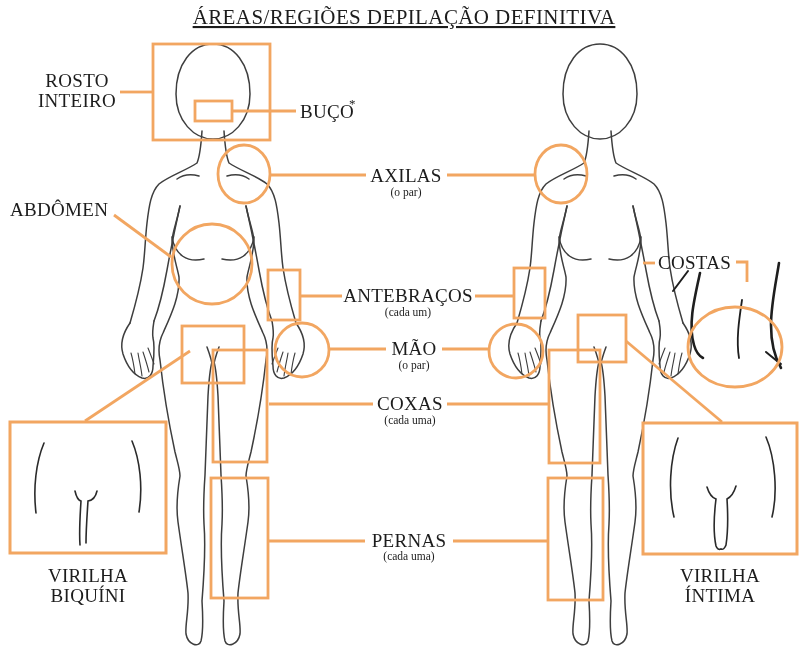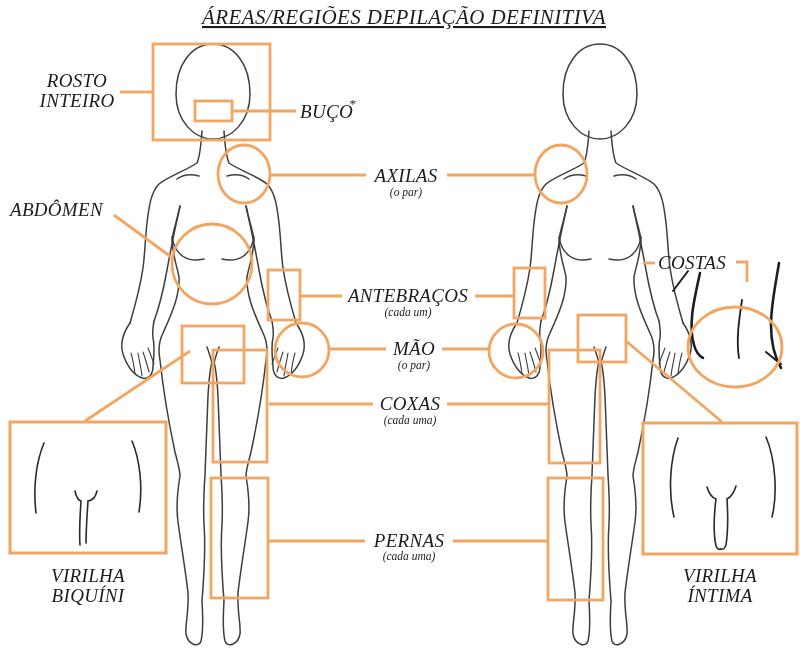--- a/index.html
+++ b/index.html
@@ -4,21 +4,20 @@
 <style>
   :root{
     --accent:#F2A661;
     --ink:#1C1C1C;
     --ink-line:#3E3E3E;
   }
   html,body{margin:0;padding:0;background:#ffffff;}
   .stage{
     width:800px;height:668px;background:#ffffff;position:relative;overflow:hidden;
     font-family:"Liberation Serif","DejaVu Serif",serif;
-    font-style:italic;
   }
   svg{display:block;}
   .lbl{
     font-family:"Liberation Serif","DejaVu Serif",serif;
     font-size:19px; fill:var(--ink); letter-spacing:0.3px;
   }
   .sub{
     font-family:"Liberation Serif","DejaVu Serif",serif;
     font-size:11.5px; fill:var(--ink);
   }

